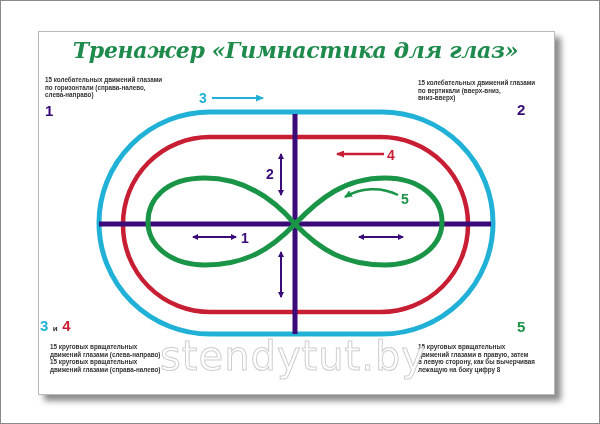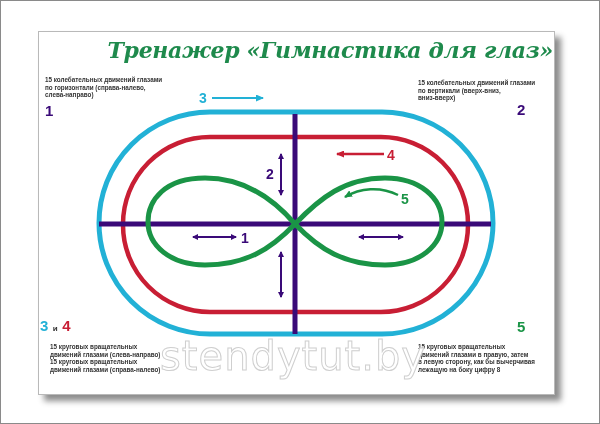--- a/index.html
+++ b/index.html
@@ -1,19 +1,19 @@
 <!DOCTYPE html>
 <html><head>
 <meta charset="utf-8">
 <style>
   html, body { margin:0; padding:0; }
   body { width:600px; height:424px; background:#ffffff; position:relative; overflow:hidden; font-family:"Liberation Sans", sans-serif; }
   .outer-frame { position:absolute; left:0; top:0; width:598px; height:422px; border:1px solid #8a8a8a; }
   .poster { position:absolute; left:38px; top:31px; width:515px; height:362px; background:#fff; border:1px solid #b9b9b9; box-shadow:6px 6px 6px rgba(0,0,0,0.45); }
-  .title { position:absolute; left:38px; top:37px; width:515px; text-align:right; font-family:"DejaVu Serif", serif; font-style:italic; font-weight:bold; font-size:22px; color:#1e8a4c; letter-spacing:-0.3px; }
+  .title { position:absolute; left:38px; top:37px; width:515px; text-align:center; font-family:"DejaVu Serif", serif; font-style:italic; font-weight:bold; font-size:22px; color:#1e8a4c; letter-spacing:-0.3px; }
   .note { position:absolute; font-size:6.3px; font-weight:bold; color:#333; line-height:7.5px; }
   .num { position:absolute; font-weight:bold; font-size:15px; }
   svg.diagram { position:absolute; left:0; top:0; }
   .watermark { position:absolute; left:160px; top:333px; font-size:40px; color:#fff; -webkit-text-stroke:1px #cfcfcf; letter-spacing:1px; font-family:"DejaVu Sans", sans-serif; }
   .lbl { font-family:"Liberation Sans", sans-serif; font-weight:bold; font-size:14px; }
 </style>
 </head>
 <body>
 
 <div class="outer-frame"></div>

